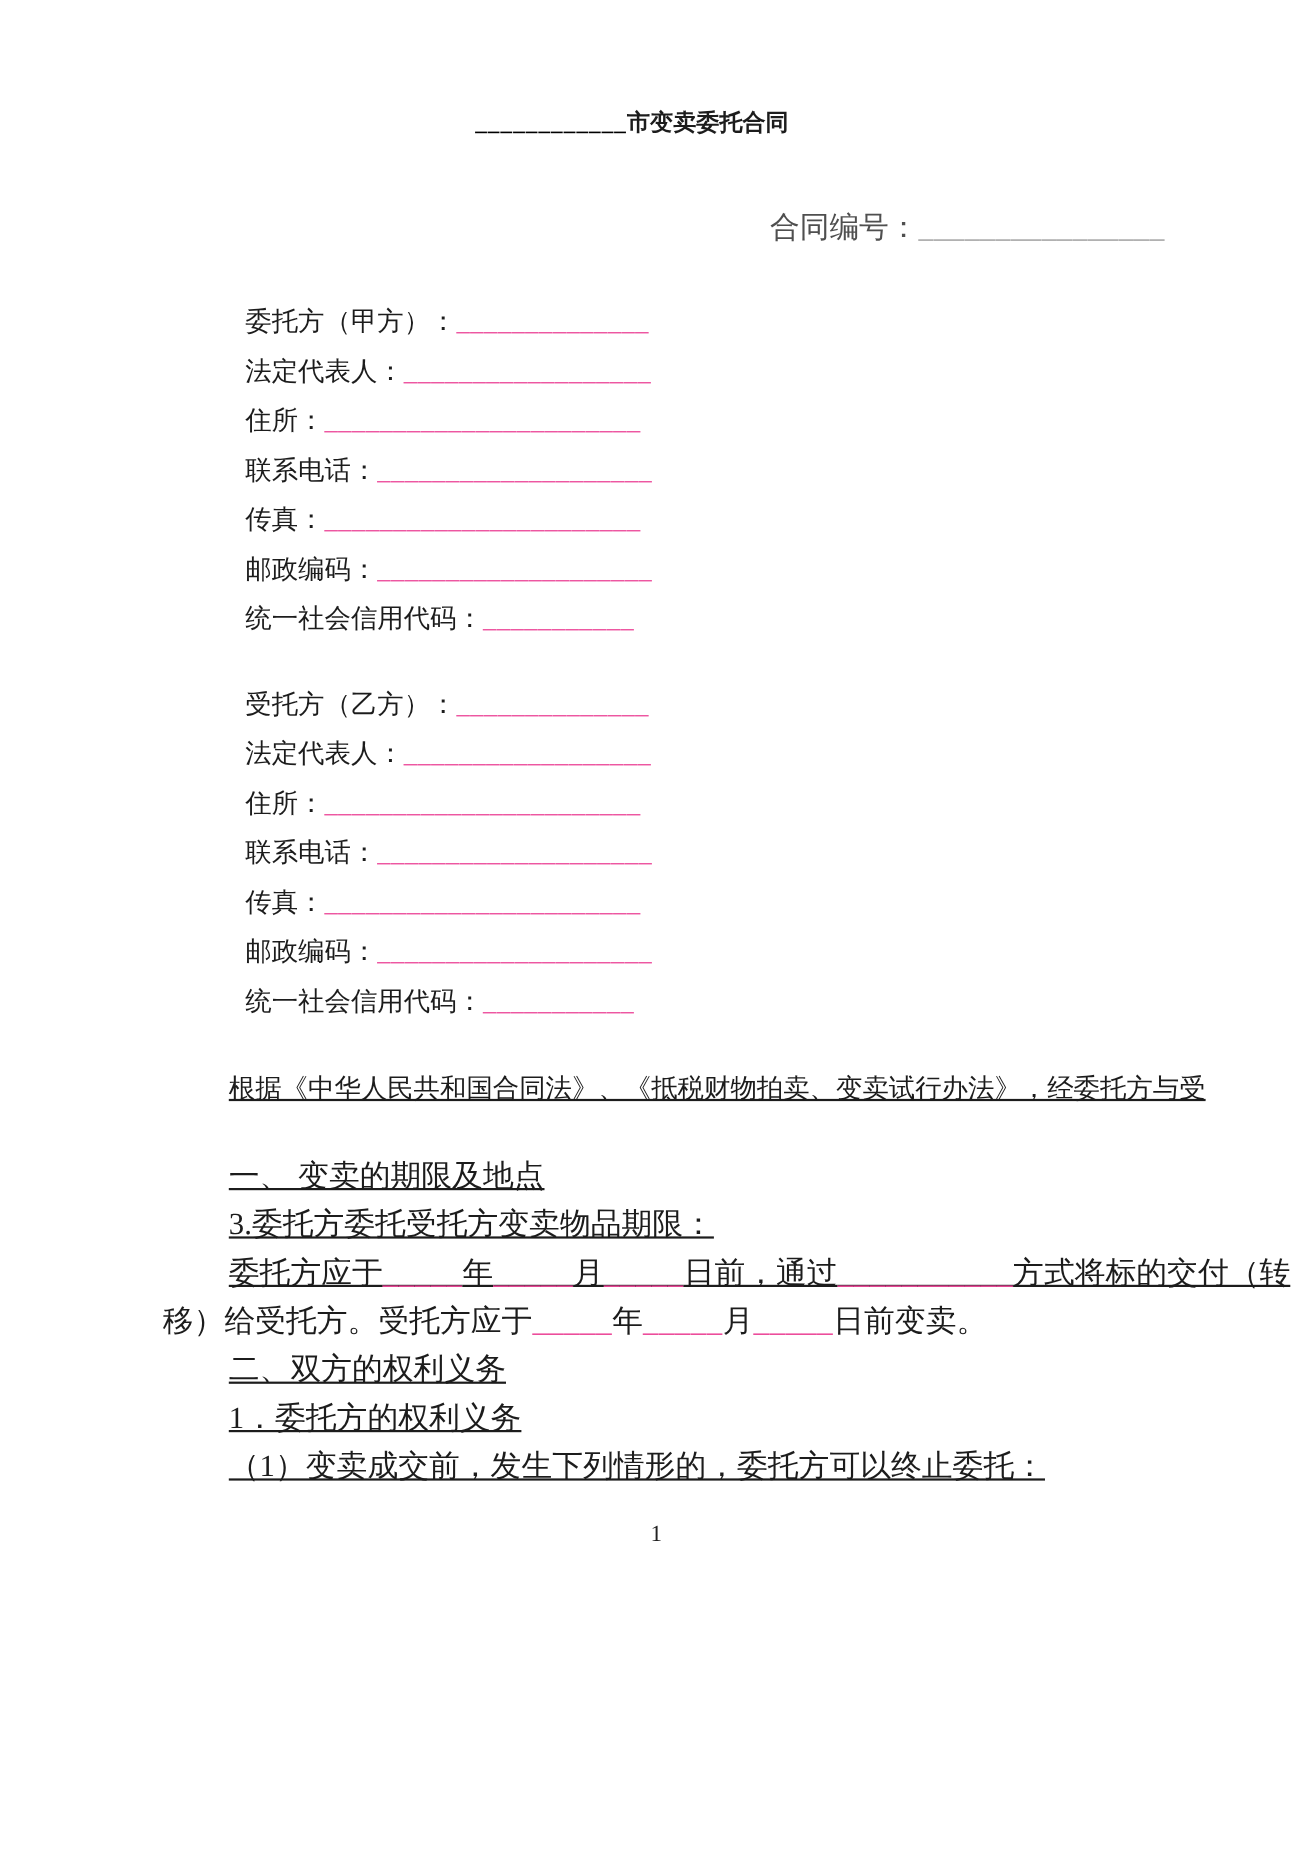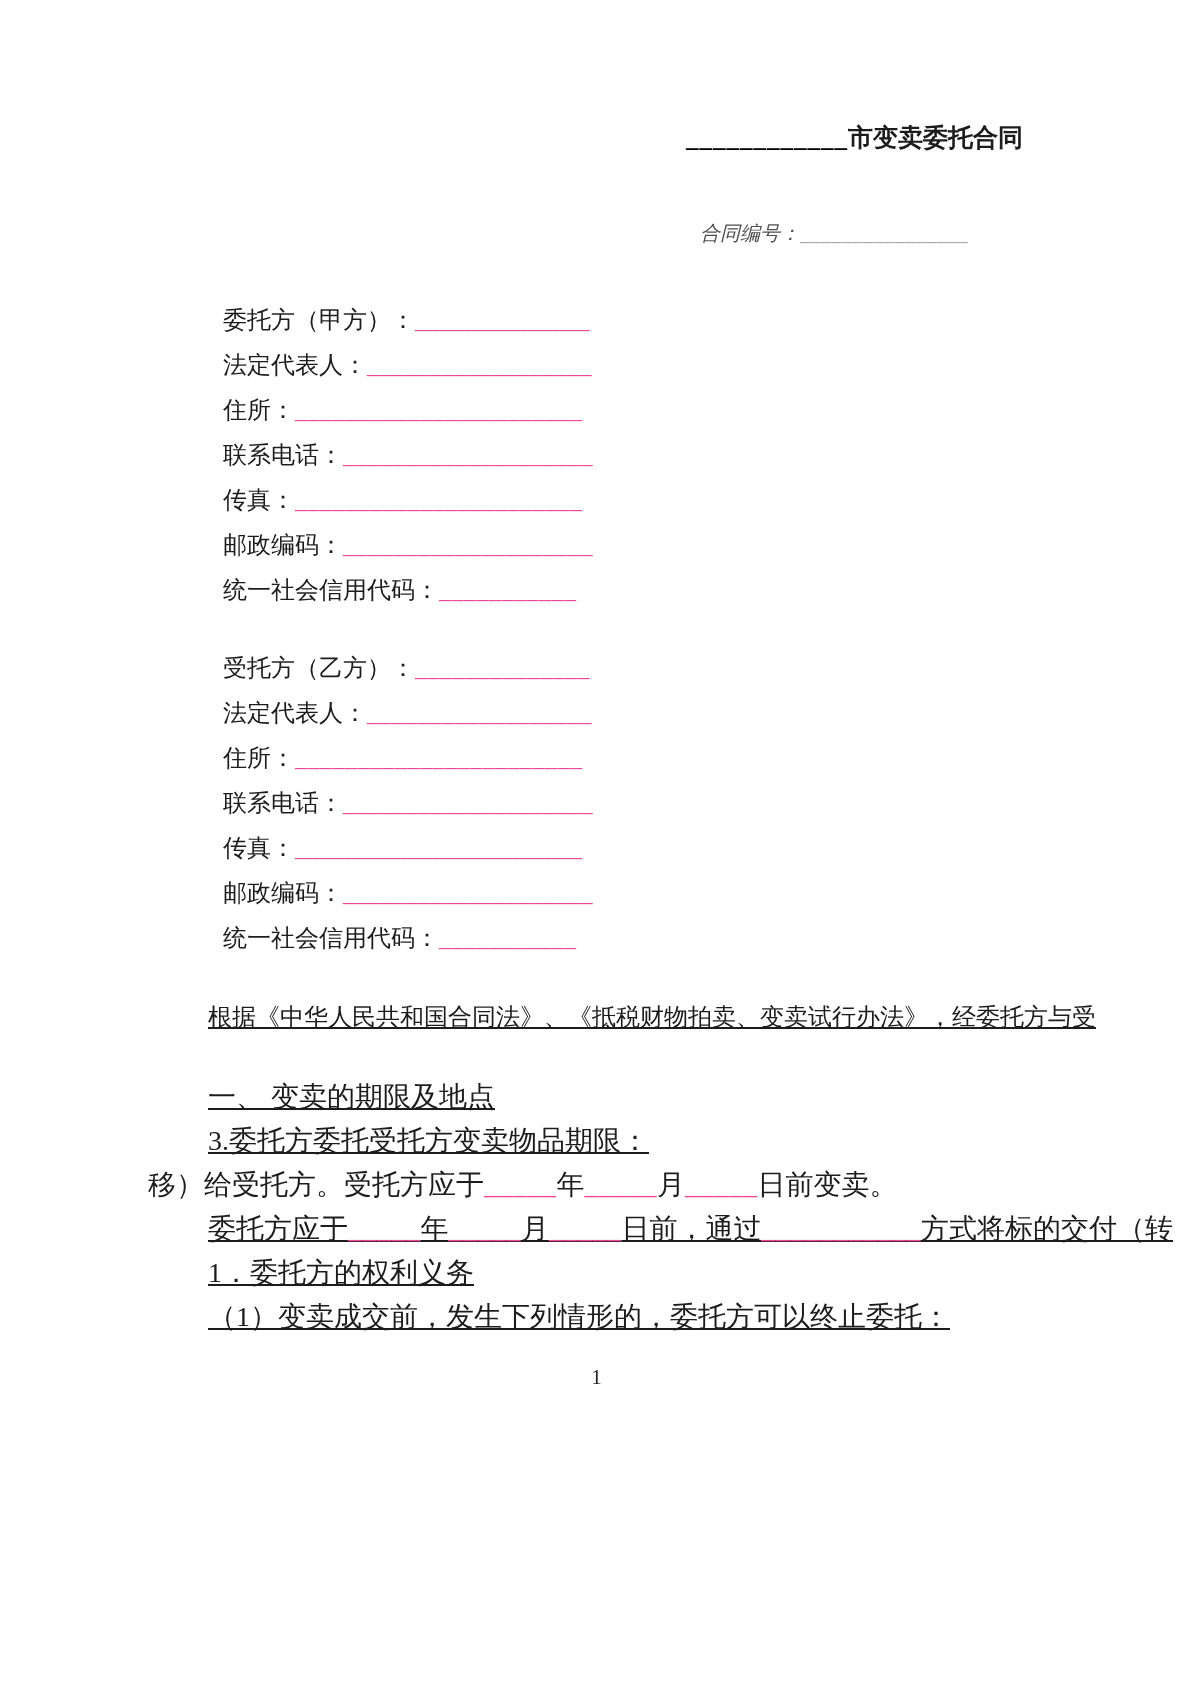--- a/index.html
+++ b/index.html
@@ -8,35 +8,34 @@
     width:1190px;height:1683px;
     background:#ffffff;
     overflow:hidden;
     font-family:"Liberation Serif","DejaVu Serif",serif;
     color:#1c1c1c;
     box-sizing:border-box;
     padding:0 145px 0 148px;
   }
   .line{white-space:nowrap;}
   .title{
-    margin-top:116px;
-    text-align:right;
+    margin-top:89px;
+    text-align:center;
     position:relative;left:-22px;
-    font-size:25px;font-weight:bold;
+    font-size:21px;font-weight:bold;
     line-height:44px;
     white-space:nowrap;
   }
   .title .tblank{font-weight:bold;color:#000;letter-spacing:1px;}
   .contract-no{
     margin-top:58px;
     margin-left:552px;
-    font-size:20px;line-height:30px;
+    font-size:27px;line-height:30px;
     color:#4f4f4f;
     white-space:nowrap;
-    font-style:italic;
   }
   .contract-no .blank{color:#a3a3a3;}
   .fields{font-size:24px;}
   .fields-a{margin-top:50px;}
   .fields-b{margin-top:33px;}
   .frow{line-height:45px;padding-left:75px;white-space:nowrap;}
   .blank{color:#ec4899;letter-spacing:0.5px;}
   .preamble{margin-top:34px;font-size:24px;}
   .preamble .line{line-height:45px;}
   .indent{padding-left:60px;text-decoration:underline;}
@@ -79,24 +78,25 @@
   </div>
 
   <div class="preamble">
     <div class="line indent">根据《中华人民共和国合同法》、《抵税财物拍卖、变卖试行办法》，经委托方与受</div>
   </div>
 
   <div class="bodytext">
     <div class="line indent">一、 变卖的期限及地点</div>
     <div class="line indent">3.委托方委托受托方变卖物品期限：</div>
 
+    <div class="line indent"><span>委托方应于</span><span class="blank">_____</span><span>年</span><span class="blank">_____</span><span>月</span><span class="blank">_____</span><span>日前，通过</span><span class="blank">___________</span><span>方式将标的交付（转</span></div>
+
     <div class="line"><span>移）给受托方。受托方应于</span><span class="blank">_____</span><span>年</span><span class="blank">_____</span><span>月</span><span class="blank">_____</span><span>日前变卖。</span></div>
 
-    <div class="line indent"><span>委托方应于</span><span class="blank">_____</span><span>年</span><span class="blank">_____</span><span>月</span><span class="blank">_____</span><span>日前，通过</span><span class="blank">___________</span><span>方式将标的交付（转</span></div>
 
-
+    <div class="line indent">二、双方的权利义务</div>
     <div class="line indent">1．委托方的权利义务</div>
     <div class="line indent">（1）变卖成交前，发生下列情形的，委托方可以终止委托：</div>
   </div>
 
   <div class="pageno">1</div>
 
 </div>
 
 </body></html>

